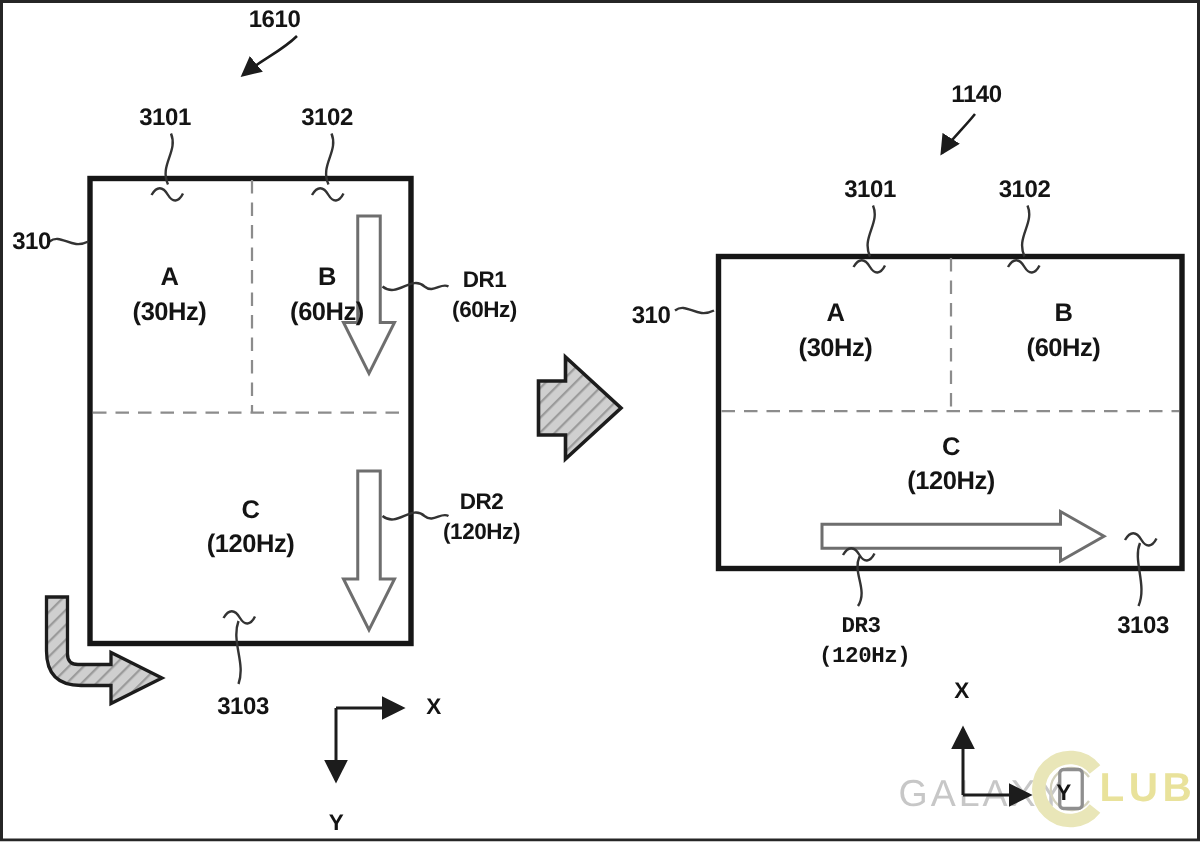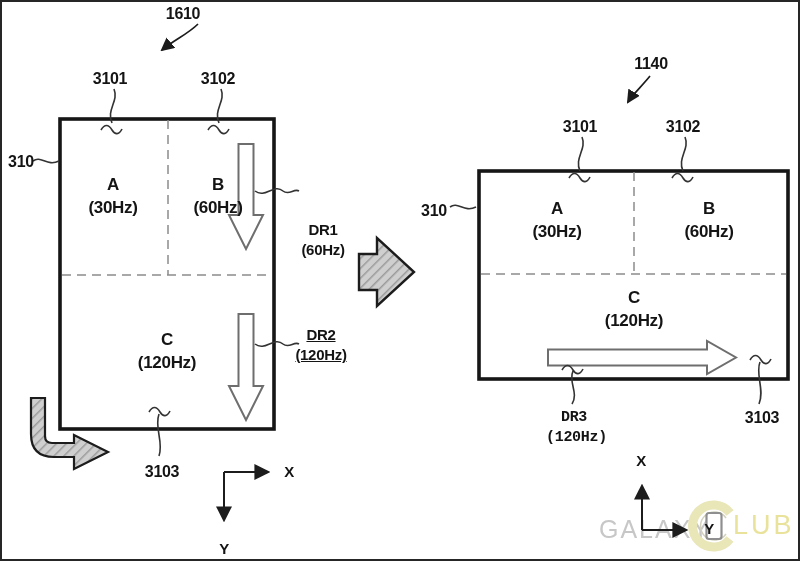--- a/index.html
+++ b/index.html
@@ -16,21 +16,21 @@
   .callout{font-size:16px;line-height:20px;text-align:center;}
   .region{font-size:17px;line-height:23px;}
   .drlbl{font-size:15px;line-height:20px;}
   .axis{font-size:15px;line-height:20px;}
   .wm-gal{
     position:absolute;left:597px;top:514px;font-size:25px;line-height:26px;
     color:#c7c7c7;letter-spacing:2px;font-weight:normal;white-space:nowrap;
   }
   .wm-lub{
     position:absolute;left:731px;top:509px;font-size:27px;line-height:28px;
-    color:#e9e29b;letter-spacing:3px;font-weight:normal;white-space:nowrap;
+    color:#e9e29b;letter-spacing:3px;font-weight:bold;white-space:nowrap;
   }
 </style>
 </head>
 <body>
 
 <div class="canvas">
 
   <div class="wm-gal">GALAXY</div>
   <div class="wm-lub">LUB</div>
 
@@ -108,25 +108,25 @@
   </div>
   <div class="lbl region" style="left:166px;top:171px;width:100px;">
     <span style="display:block">B</span>
     <span style="display:block">(60Hz)</span>
   </div>
   <div class="lbl region" style="left:115px;top:326px;width:100px;">
     <span style="display:block">C</span>
     <span style="display:block">(120Hz)</span>
   </div>
 
-  <div class="lbl drlbl" style="left:293px;top:175px;width:56px;margin-top:43px;">
+  <div class="lbl drlbl" style="left:293px;top:175px;width:56px;">
     <span style="display:block">DR1</span>
     <span style="display:block">(60Hz)</span>
   </div>
-  <div class="lbl drlbl" style="left:290px;top:323px;width:58px;text-decoration:underline;">
+  <div class="lbl drlbl" style="left:290px;top:323px;width:58px;">
     <span style="display:block">DR2</span>
     <span style="display:block">(120Hz)</span>
   </div>
 
   <div class="lbl axis" style="left:272px;top:460px;width:30px;">X</div>
   <div class="lbl axis" style="left:207px;top:537px;width:30px;">Y</div>
 
   <div class="lbl callout" style="left:619px;top:52px;width:60px;">1140</div>
   <div class="lbl callout" style="left:548px;top:115px;width:60px;">3101</div>
   <div class="lbl callout" style="left:651px;top:115px;width:60px;">3102</div>

